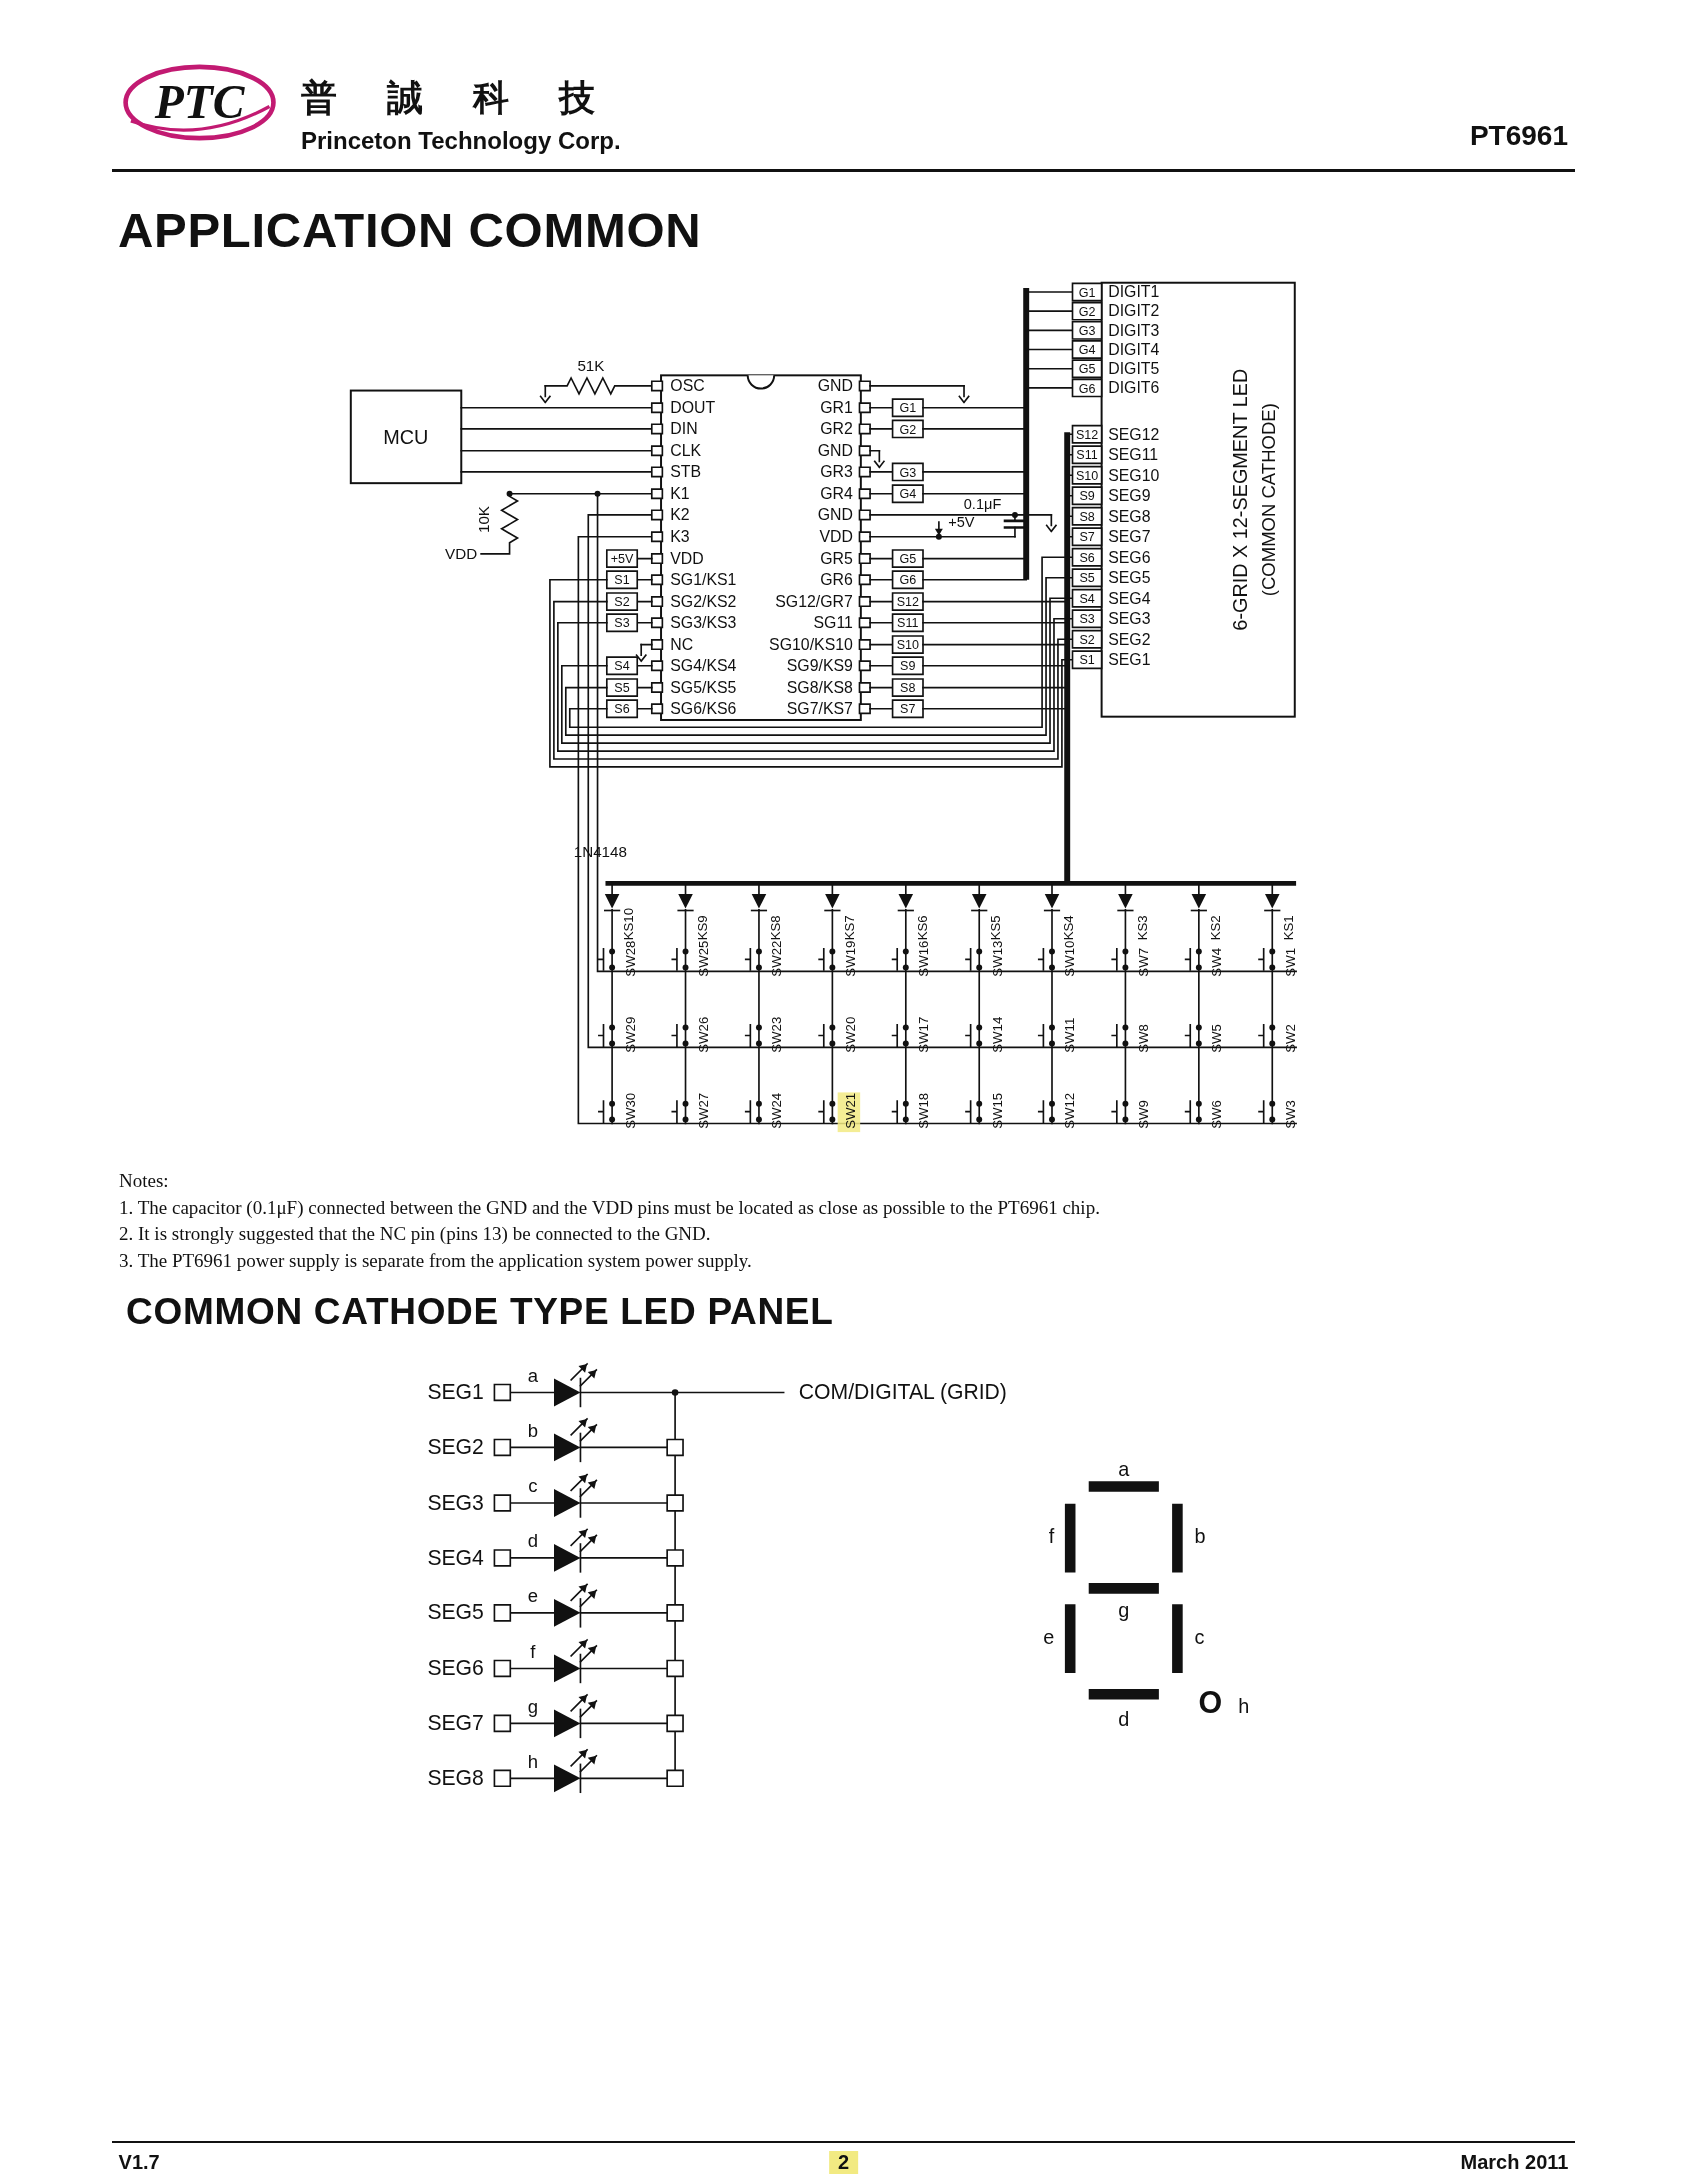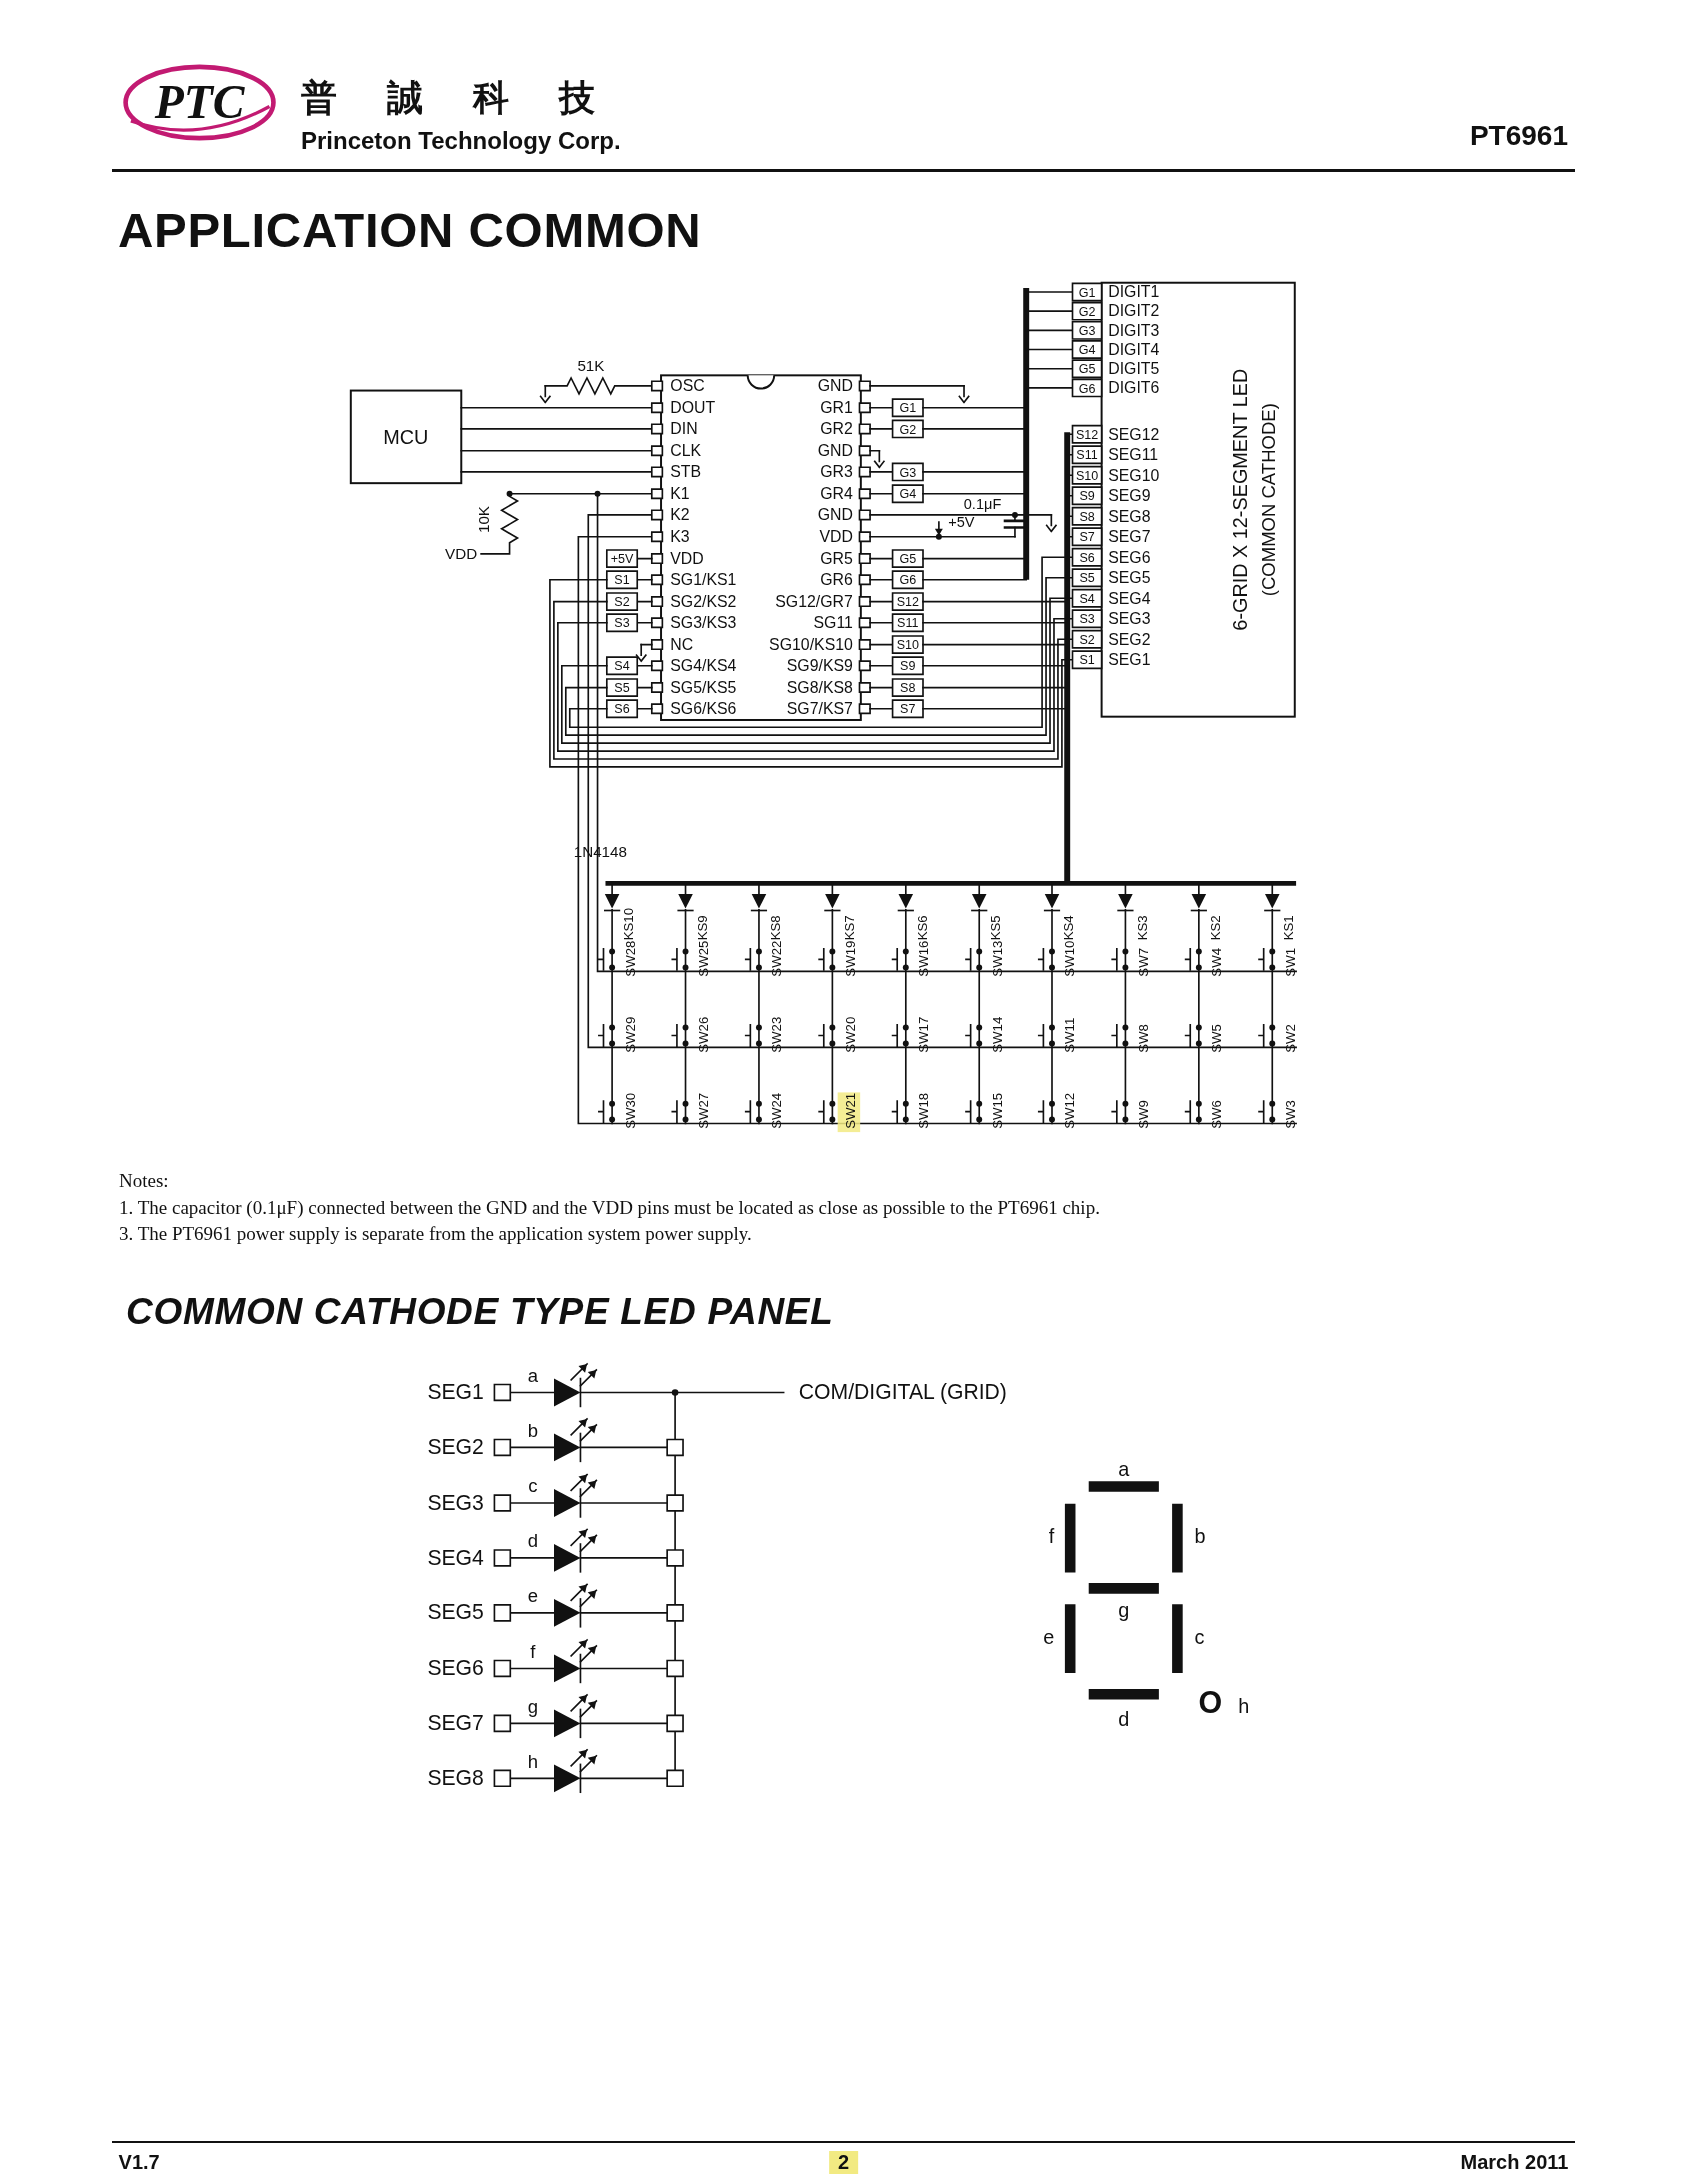--- a/index.html
+++ b/index.html
@@ -5,21 +5,21 @@
   html,body{margin:0;padding:0;}
   body{width:1687px;height:2183px;position:relative;background:#fff;color:#111;
        font-family:"Liberation Sans",sans-serif;overflow:hidden;}
   .abs{position:absolute;}
   
   .cn{font-size:36px;font-weight:bold;letter-spacing:20px;color:#111;}
   .en{font-size:24px;font-weight:bold;color:#111;}
   .pn{font-size:28px;font-weight:bold;text-align:center;}
   .rule{background:#111;height:2.6px;}
   .h1{font-size:49px;font-weight:bold;letter-spacing:0.7px;}
-  .h2{font-size:37px;font-weight:bold;font-style:italic;letter-spacing:0.7px;}
+  .h2{font-size:37px;font-weight:bold;letter-spacing:0.7px;}
   
   .notes{font-size:19px;line-height:26.5px;font-family:Liberation Serif, serif;}
   
   .footer{border-top:2px solid #111;font-size:20px;font-weight:bold;padding-top:14px;}
   .page-num{background:#f2ea82;padding:0 9.3px;}
   
   svg text{fill:#111;font-family:"Liberation Sans",sans-serif;}
   .w{stroke:#111;stroke-width:2.5;fill:none;stroke-linecap:square;}
   .w4{stroke:#111;stroke-width:4;fill:none;}
   .bw{stroke:#111;stroke-width:9;fill:none;}
@@ -323,20 +323,21 @@
     <text class="t20" transform="translate(1455,1301) rotate(-90)">SW12</text>
     <text class="t20" transform="translate(1566,1301) rotate(-90)">SW9</text>
     <text class="t20" transform="translate(1677,1301) rotate(-90)">SW6</text>
     <text class="t20" transform="translate(1788,1301) rotate(-90)">SW3</text>
   </g>
 </svg>
 
 <div class="abs notes" style="left:119px;top:1168px;width:1482px">
   <div>Notes:</div>
   <div>1. The capacitor (0.1μF) connected between the GND and the VDD pins must be located as close as possible to the PT6961 chip.</div>
+  <div>2.  It is strongly suggested that the NC pin (pins 13) be connected to the GND.</div>
   <div>3. The PT6961 power supply is separate from the application system power supply.</div>
 </div>
 
 <div class="abs h2" style="left:126px;top:1291px">COMMON CATHODE TYPE LED PANEL</div>
 
 <svg class="abs" style="left:370px;top:1350px" width="953" height="490" viewBox="0 0 1440 740">
   <defs>
     <g id="pdiode">
       <polygon class="blk" points="0,-21 0,21 40,0"></polygon>
       <path class="w" stroke-width="5" d="M40,-21V21"></path>

